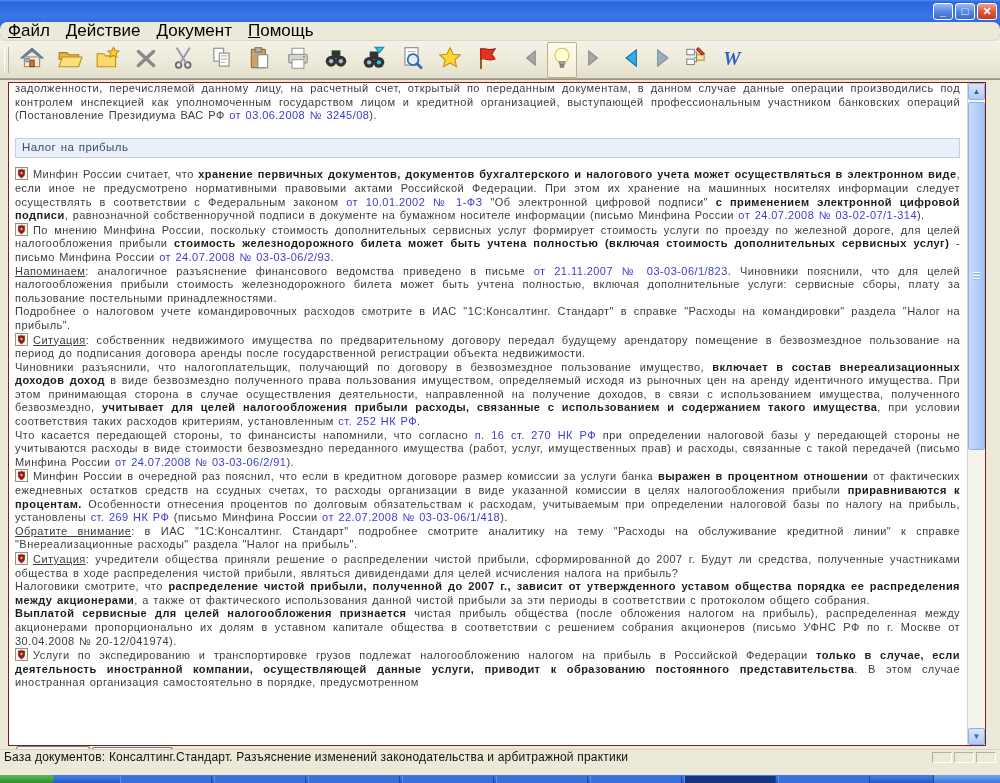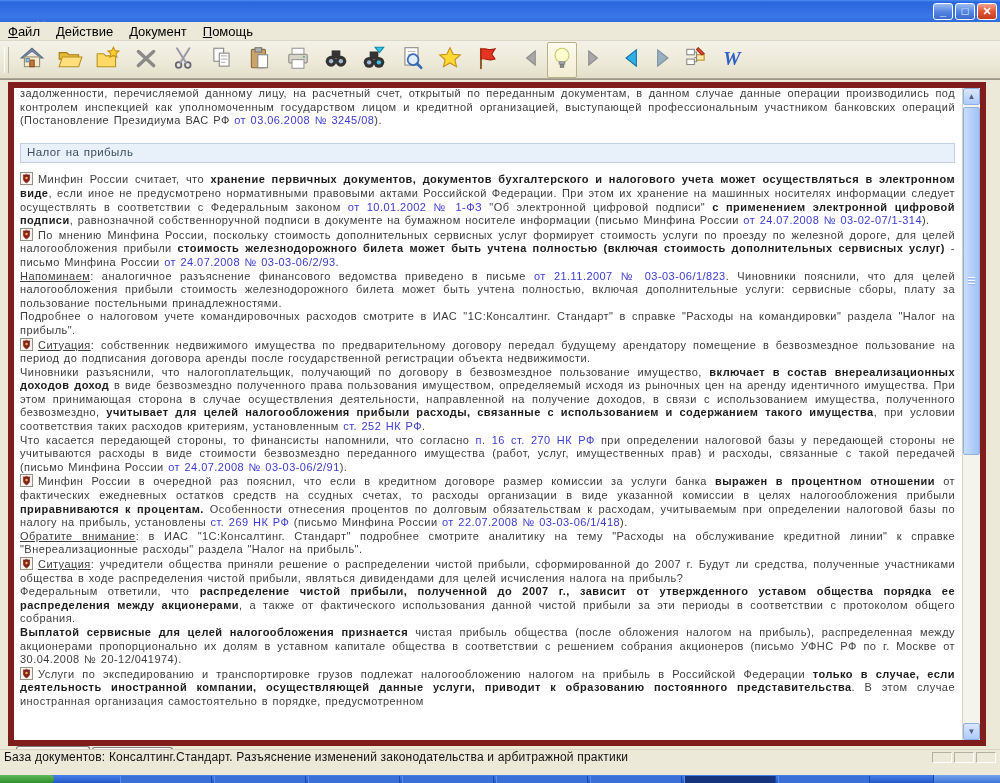--- a/index.html
+++ b/index.html
@@ -20,21 +20,21 @@
   .winbtn{
     width:20px;height:17px;border-radius:3px;border:1px solid #fff;
     background:linear-gradient(180deg,#9dbdf3 0%,#5687e0 50%,#3a6bd0 100%);
     color:#fff;font-size:11px;line-height:15px;text-align:center;font-weight:bold;
     box-sizing:border-box;cursor:default;
   }
   .winbtn.close{background:linear-gradient(180deg,#f2a38c 0%,#e0563a 50%,#c33c1e 100%);}
   
   .menubar{
     position:absolute;top:22px;left:0;right:0;height:18px;background:#ece9d8;
-    border-bottom:1px solid #dcd8c8;display:flex;align-items:center;font-size:13px;color:#000;
+    border-bottom:1px solid #dcd8c8;display:flex;align-items:center;font-size:17px;color:#000;border-radius:7px;
   }
   .menu-item{padding:1px 8px;cursor:default;}
   .menu-item u{text-decoration:underline;}
   
   .toolbar{
     position:absolute;top:41px;left:0;right:0;height:38px;
     background:linear-gradient(180deg,#f4f2e8 0%,#ece9d8 60%,#e2decb 100%);
     border-bottom:1px solid #aca899;display:flex;align-items:center;padding-left:2px;box-sizing:border-box;
   }
   .tb-grip{width:3px;height:26px;margin:0 4px 0 2px;border-left:1px solid #fff;border-right:1px solid #b8b4a4;}
@@ -43,21 +43,21 @@
     background:transparent;border:1px solid transparent;border-radius:2px;flex:0 0 auto;
   }
   .tb-btn svg{width:26px;height:26px;}
   .tb-btn.small{width:28px;}
   .tb-btn.hl{background:linear-gradient(180deg,#fdfbee,#f2ecd2);border:1px solid #b8b089;border-radius:2px;}
   .tb-sep{width:10px;height:30px;flex:0 0 auto;}
   
   .frame{position:absolute;top:79px;left:0;right:0;bottom:21px;background:#ece9d8;border-top:1px solid #9a9687;}
   .docbox{
     position:absolute;left:8px;top:2px;right:14px;bottom:16px;
-    border:6px solid #7f1d1d;background:#fff;
+    border:1px solid #7f1d1d;background:#fff;
   }
   .docscroll{position:absolute;left:0;top:0;right:17px;bottom:0;overflow:hidden;background:#fff;}
   .doctext{
     padding:9px 8px 0 6px;font-size:11px;line-height:13.6px;color:#3d3d3d;
     text-align:justify;letter-spacing:.45px;word-spacing:1px;
   }
   .para{}
   .para.first{margin-top:-10px;}
   .seg{}
   .b{font-weight:bold;color:#1d1d1d;}
@@ -313,21 +313,21 @@
                   <circle cx="6.5" cy="6" r="1.2" fill="#e8c040"></circle>
                 </svg></span><span>Минфин России в очередной раз пояснил, что если в кредитном договоре размер комиссии за услуги банка </span><span class="b">выражен в процентном отношении</span><span> от фактических ежедневных остатков средств на ссудных счетах, то расходы организации в виде указанной комиссии в целях налогообложения прибыли </span><span class="b">приравниваются к процентам.</span><span> Особенности отнесения процентов по долговым обязательствам к расходам, учитываемым при определении налоговой базы по налогу на прибыль, установлены </span><span class="lnk">ст. 269 НК РФ</span><span> (письмо Минфина России </span><span class="lnk">от 22.07.2008 № 03-03-06/1/418</span><span>).</span></div>
             <div class="seg"><span class="u">Обратите внимание</span><span>: в ИАС "1С:Консалтинг. Стандарт" подробнее смотрите аналитику на тему "Расходы на обслуживание кредитной линии" к справке "Внереализационные расходы" раздела "Налог на прибыль".</span></div>
           </div>
           <div class="para">
             <div class="seg"><span class="emblem"><svg viewBox="0 0 13 13">
                   <rect x="0.5" y="0.5" width="12" height="12" fill="#faf6ee" stroke="#999084"></rect>
                   <path d="M6.5 2.2 C8 3.2 9.6 2.8 9.6 2.8 V7 C9.6 9.4 6.5 10.9 6.5 10.9 C6.5 10.9 3.4 9.4 3.4 7 V2.8 C3.4 2.8 5 3.2 6.5 2.2z" fill="#8b2020" stroke="#5e1010" stroke-width="0.5"></path>
                   <circle cx="6.5" cy="6" r="1.2" fill="#e8c040"></circle>
                 </svg></span><span class="u">Ситуация</span><span>: учредители общества приняли решение о распределении чистой прибыли, сформированной до 2007 г. Будут ли средства, полученные участниками общества в ходе распределения чистой прибыли, являться дивидендами для целей исчисления налога на прибыль?</span></div>
-            <div class="seg"><span>Федеральным ответили, что </span><span class="b">распределение чистой прибыли, полученной до 2007 г., зависит от утвержденного уставом общества порядка ее распределения между акционерами</span><span>, а также от фактического использования данной чистой прибыли за эти периоды в соответствии с протоколом общего собрания.</span></div>
+            <div class="seg"><span>Налоговики смотрите, что </span><span class="b">распределение чистой прибыли, полученной до 2007 г., зависит от утвержденного уставом общества порядка ее распределения между акционерами</span><span>, а также от фактического использования данной чистой прибыли за эти периоды в соответствии с протоколом общего собрания.</span></div>
             <div class="seg"><span class="b">Выплатой сервисные для целей налогообложения признается</span><span> чистая прибыль общества (после обложения налогом на прибыль), распределенная между акционерами пропорционально их долям в уставном капитале общества в соответствии с решением собрания акционеров (письмо УФНС РФ по г. Москве от 30.04.2008 № 20-12/041974).</span></div>
           </div>
           <div class="para">
             <div class="seg"><span class="emblem"><svg viewBox="0 0 13 13">
                   <rect x="0.5" y="0.5" width="12" height="12" fill="#faf6ee" stroke="#999084"></rect>
                   <path d="M6.5 2.2 C8 3.2 9.6 2.8 9.6 2.8 V7 C9.6 9.4 6.5 10.9 6.5 10.9 C6.5 10.9 3.4 9.4 3.4 7 V2.8 C3.4 2.8 5 3.2 6.5 2.2z" fill="#8b2020" stroke="#5e1010" stroke-width="0.5"></path>
                   <circle cx="6.5" cy="6" r="1.2" fill="#e8c040"></circle>
                 </svg></span><span>Услуги по экспедированию и транспортировке грузов подлежат налогообложению налогом на прибыль в Российской Федерации </span><span class="b">только в случае, если деятельность иностранной компании, осуществляющей данные услуги, приводит к образованию постоянного представительства</span><span>. В этом случае иностранная организация самостоятельно в порядке, предусмотренном </span></div>
           </div>
         </div>

